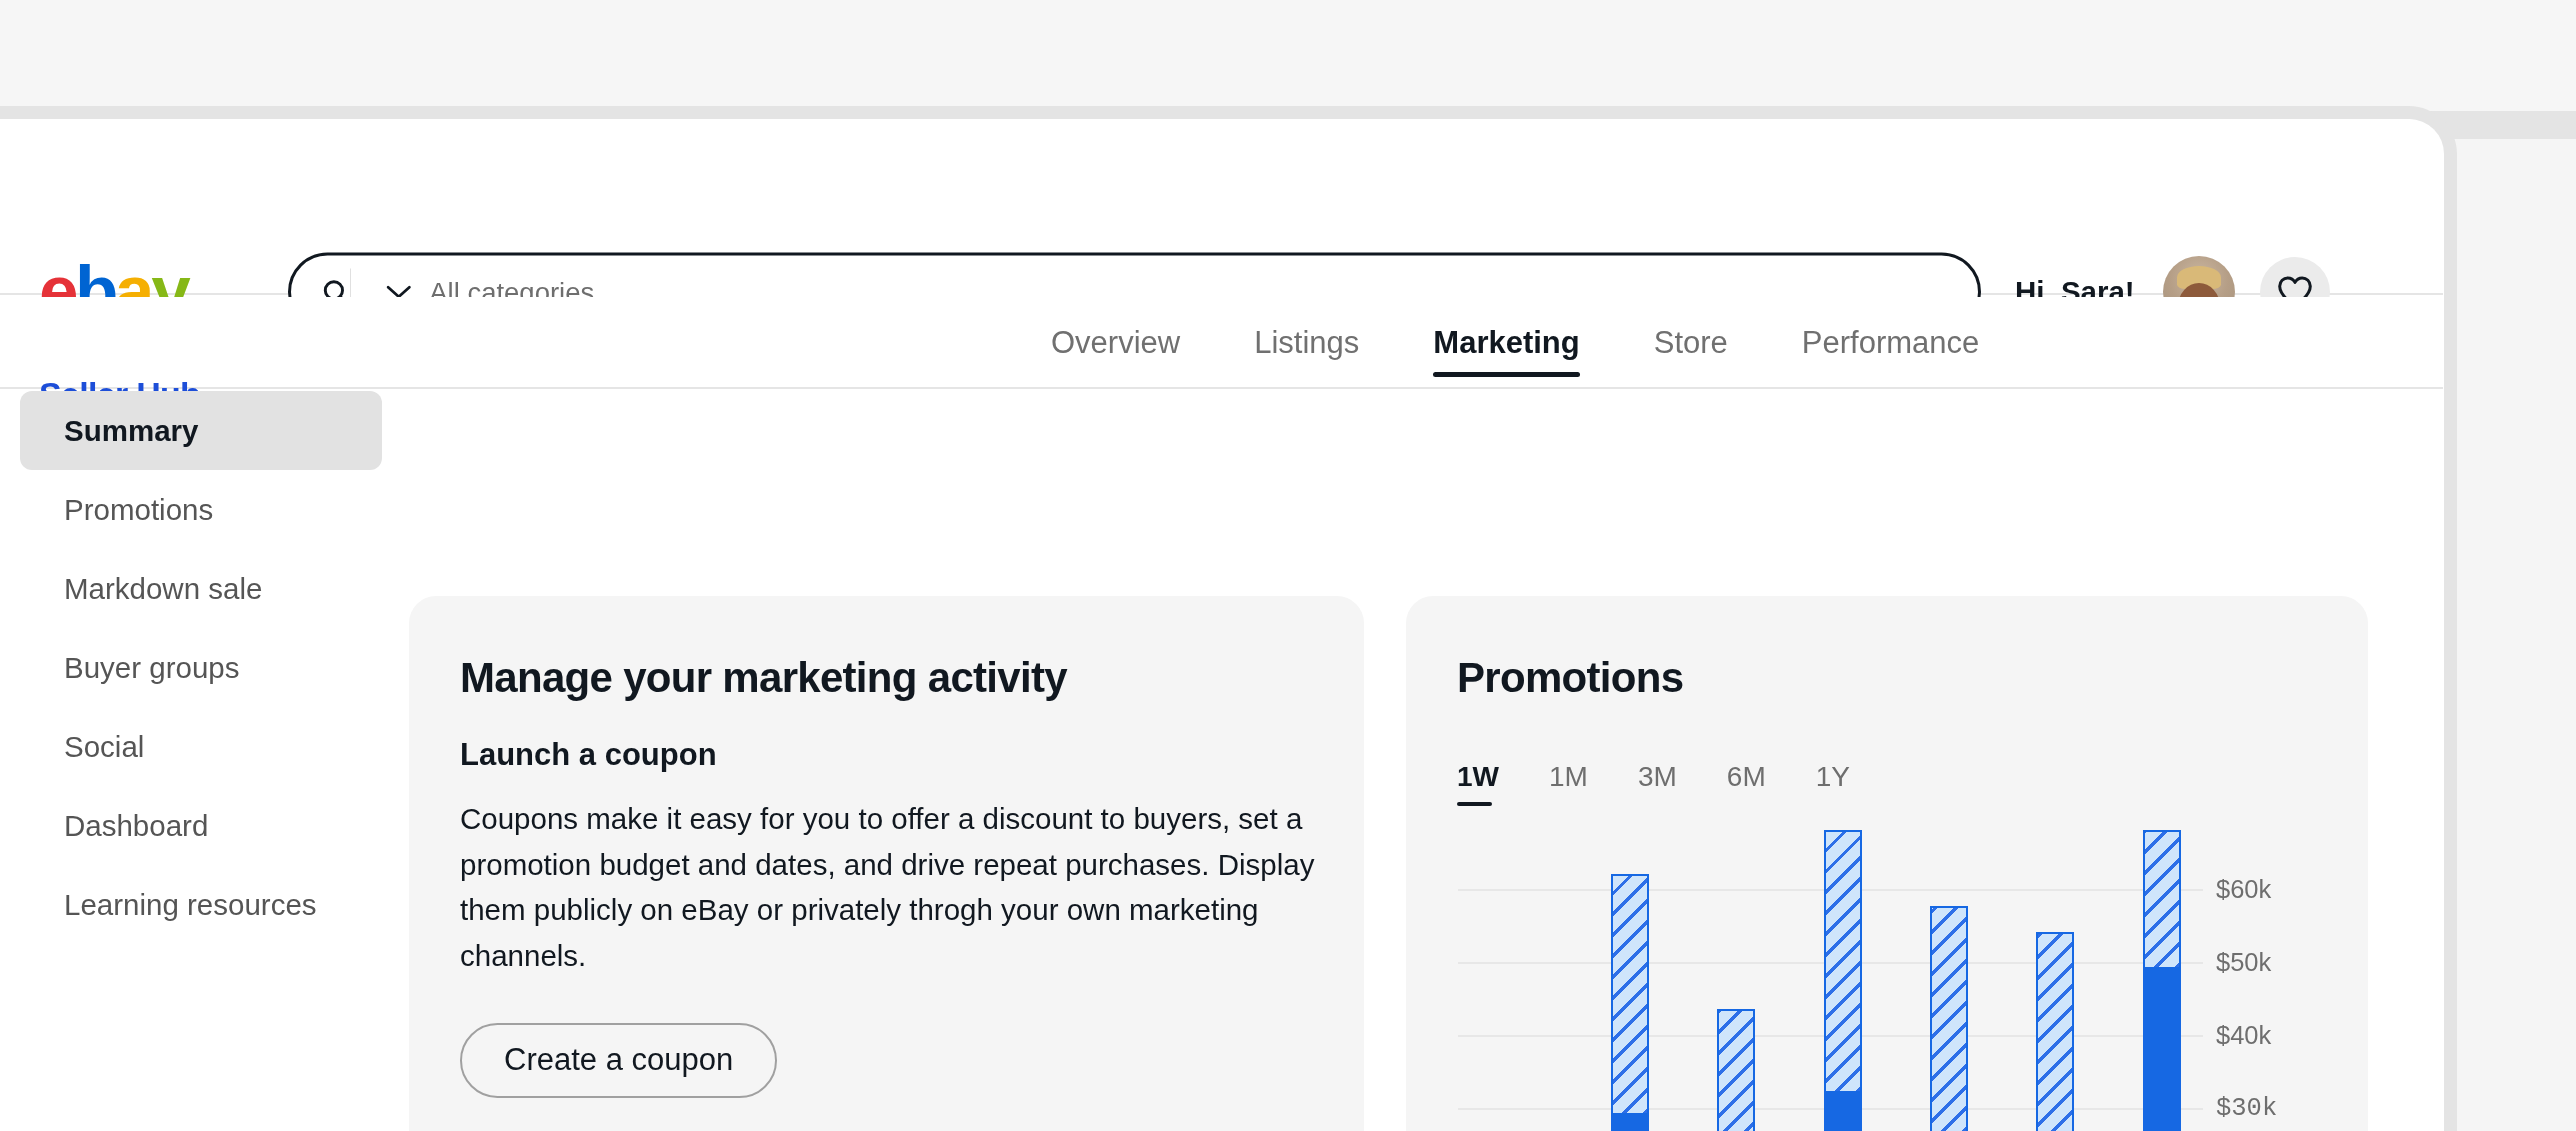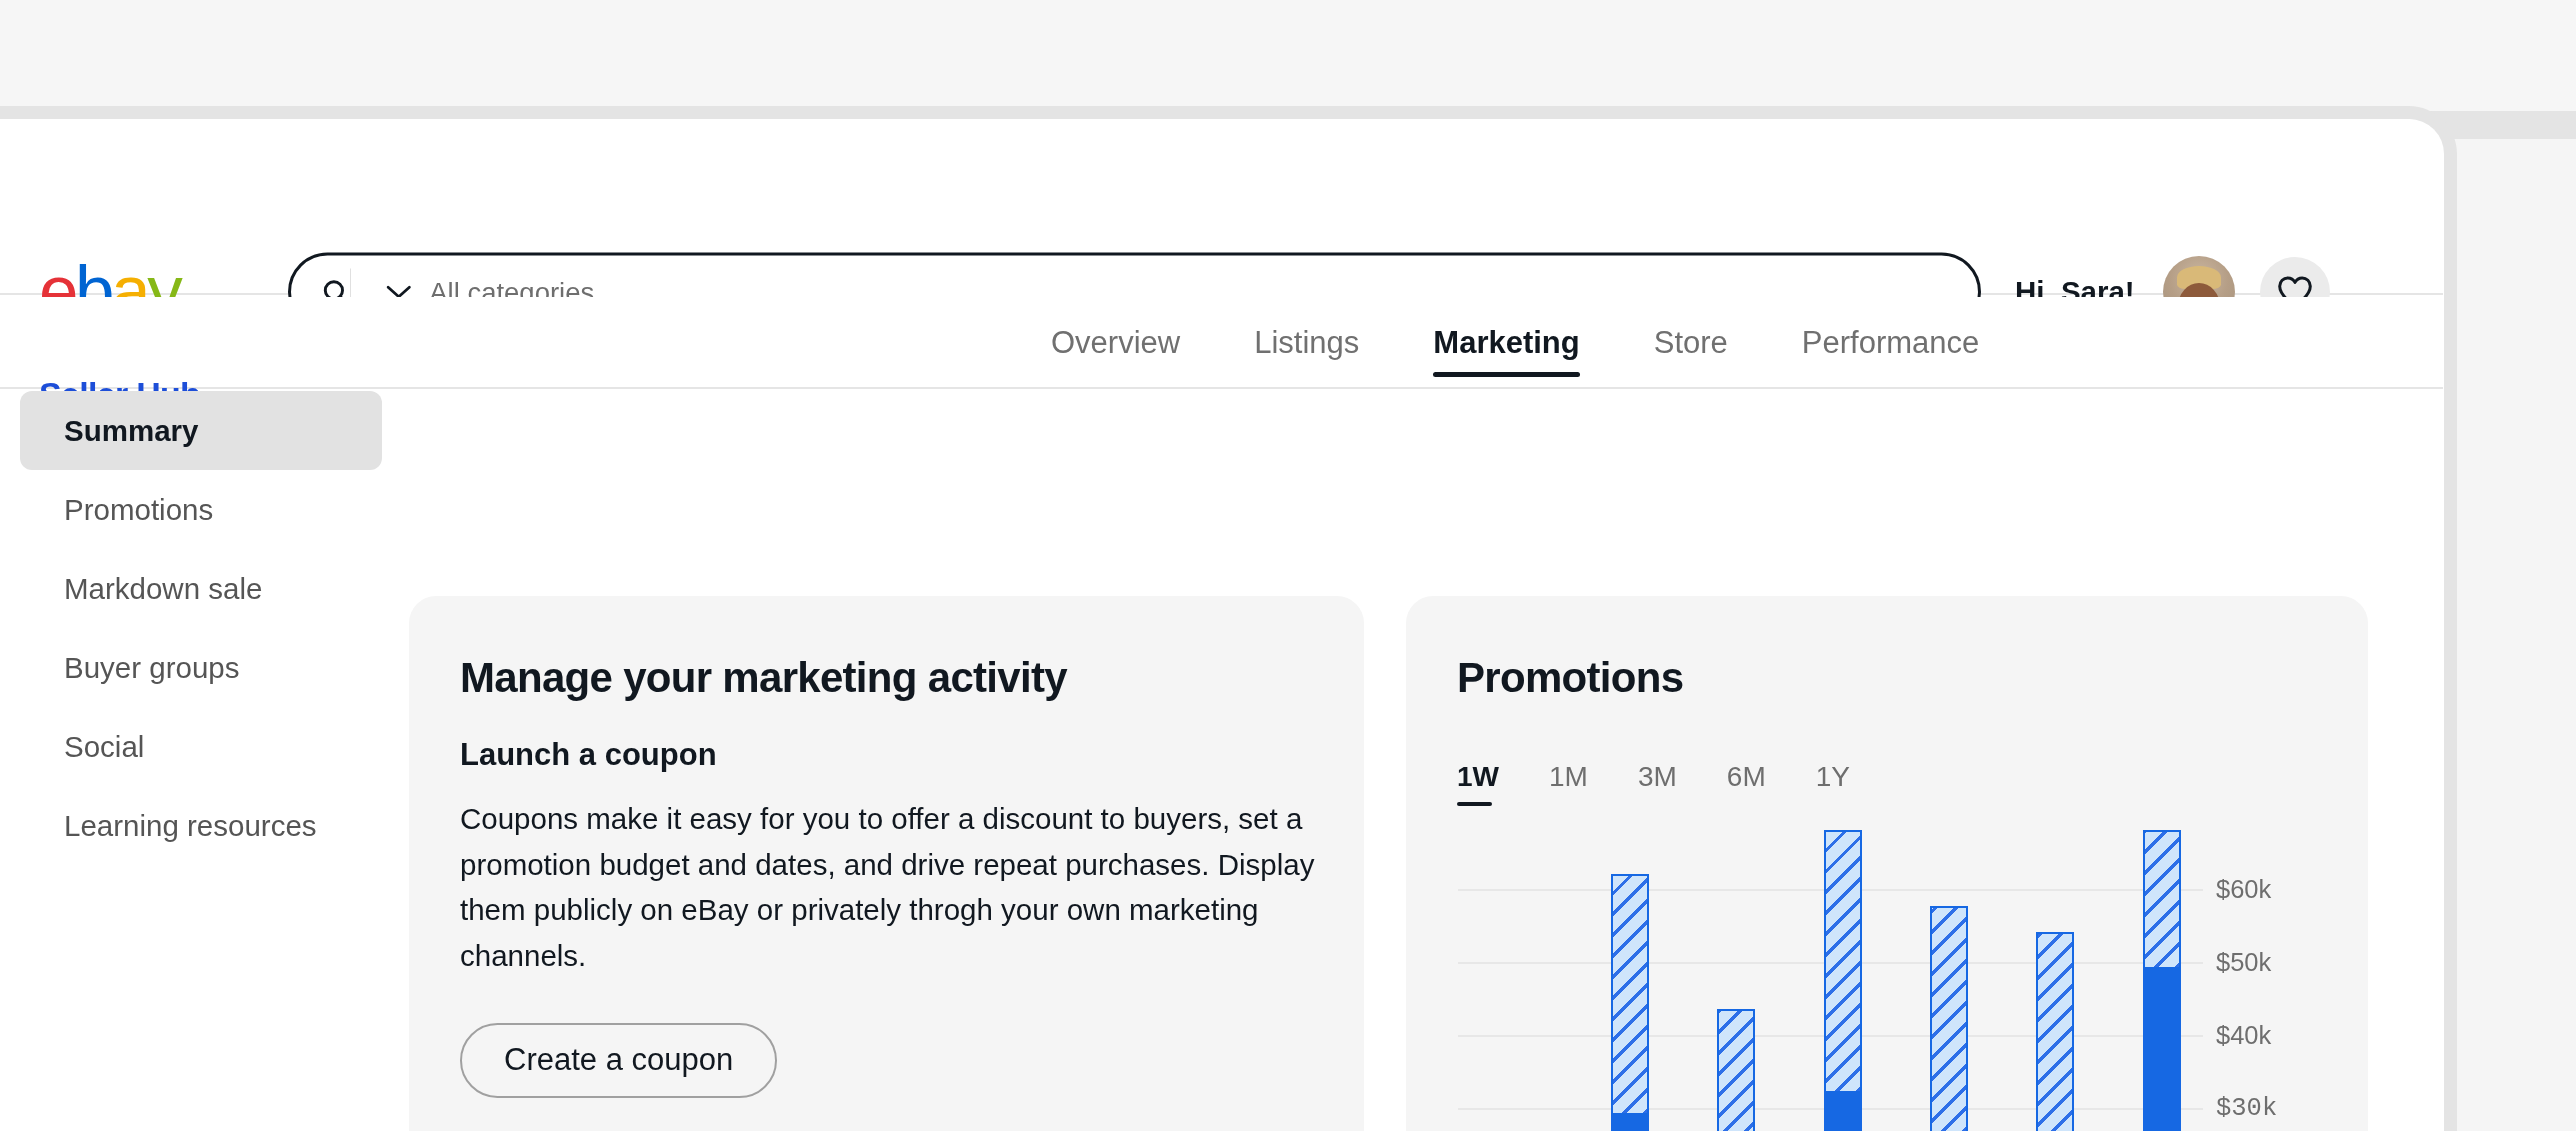--- a/index.html
+++ b/index.html
@@ -38,21 +38,21 @@
   
   .ebay-header {
     position: absolute; left: 0; top: 0;
     width: 2443px; height: 176px;
     background: #ffffff;
     border-bottom: 2px solid #e5e5e5;
   }
   .ebay-logo {
     position: absolute; left: 39px; top: 171px;
     transform: translateY(-50%);
-    font-size: 71px; font-weight: normal;
+    font-size: 71px; font-weight: bold;
     letter-spacing: -3.4px;
     line-height: 1;
     font-family: "Liberation Sans", sans-serif;
   }
   .ebay-logo .e { color: #e53238; }
   .ebay-logo .b { color: #0064d2; }
   .ebay-logo .a { color: #f5af02; }
   .ebay-logo .y { color: #86b817; }
 
   .search-wrap {
@@ -340,20 +340,21 @@
   </div>
 
   <div class="content">
 
     <div class="sidebar">
       <div class="side-item active">Summary</div>
       <div class="side-item">Promotions</div>
       <div class="side-item">Markdown sale</div>
       <div class="side-item">Buyer groups</div>
       <div class="side-item">Social</div>
+      <div class="side-item">Dashboard</div>
       <div class="side-item">Learning resources</div>
     </div>
 
     <div class="card card-left">
       <div class="card-title">Manage your marketing activity</div>
       <div class="card-subtitle">Launch a coupon</div>
       <div class="card-body">Coupons make it easy for you to offer a discount to buyers, set a promotion budget and dates, and drive repeat purchases. Display them publicly on eBay or privately throgh your own marketing channels.</div>
       <button class="cta-btn">Create a coupon</button>
     </div>
 

